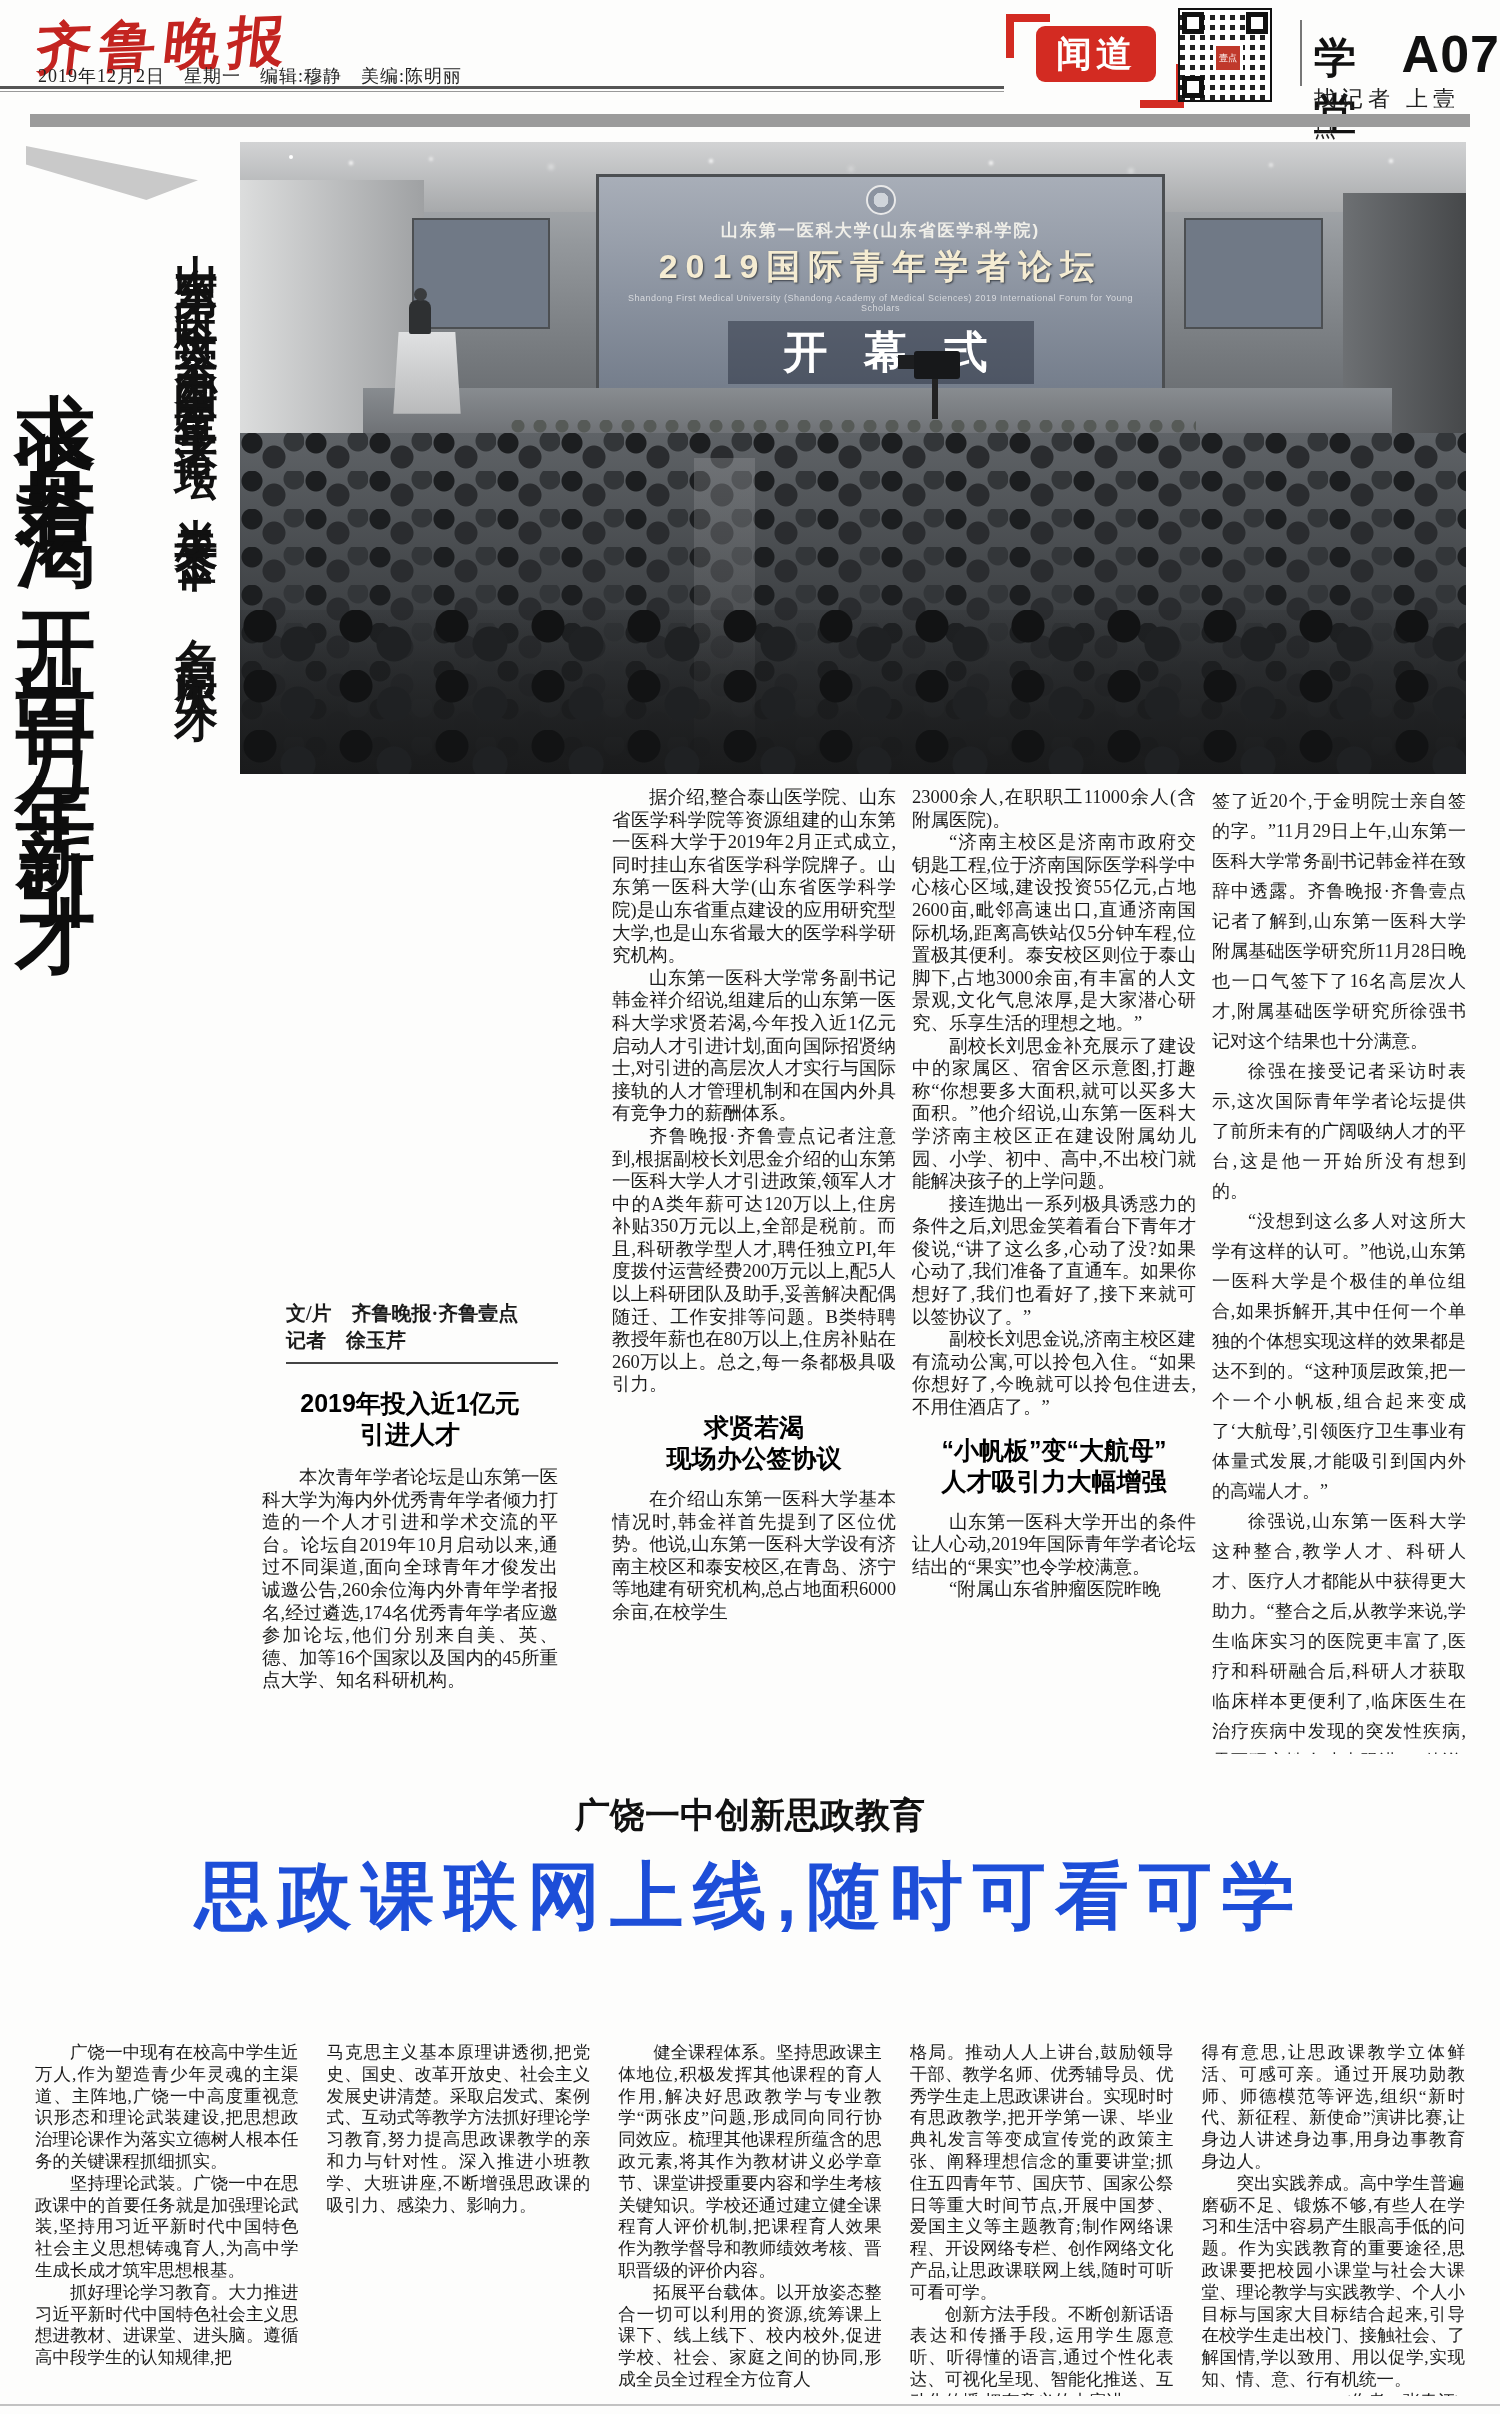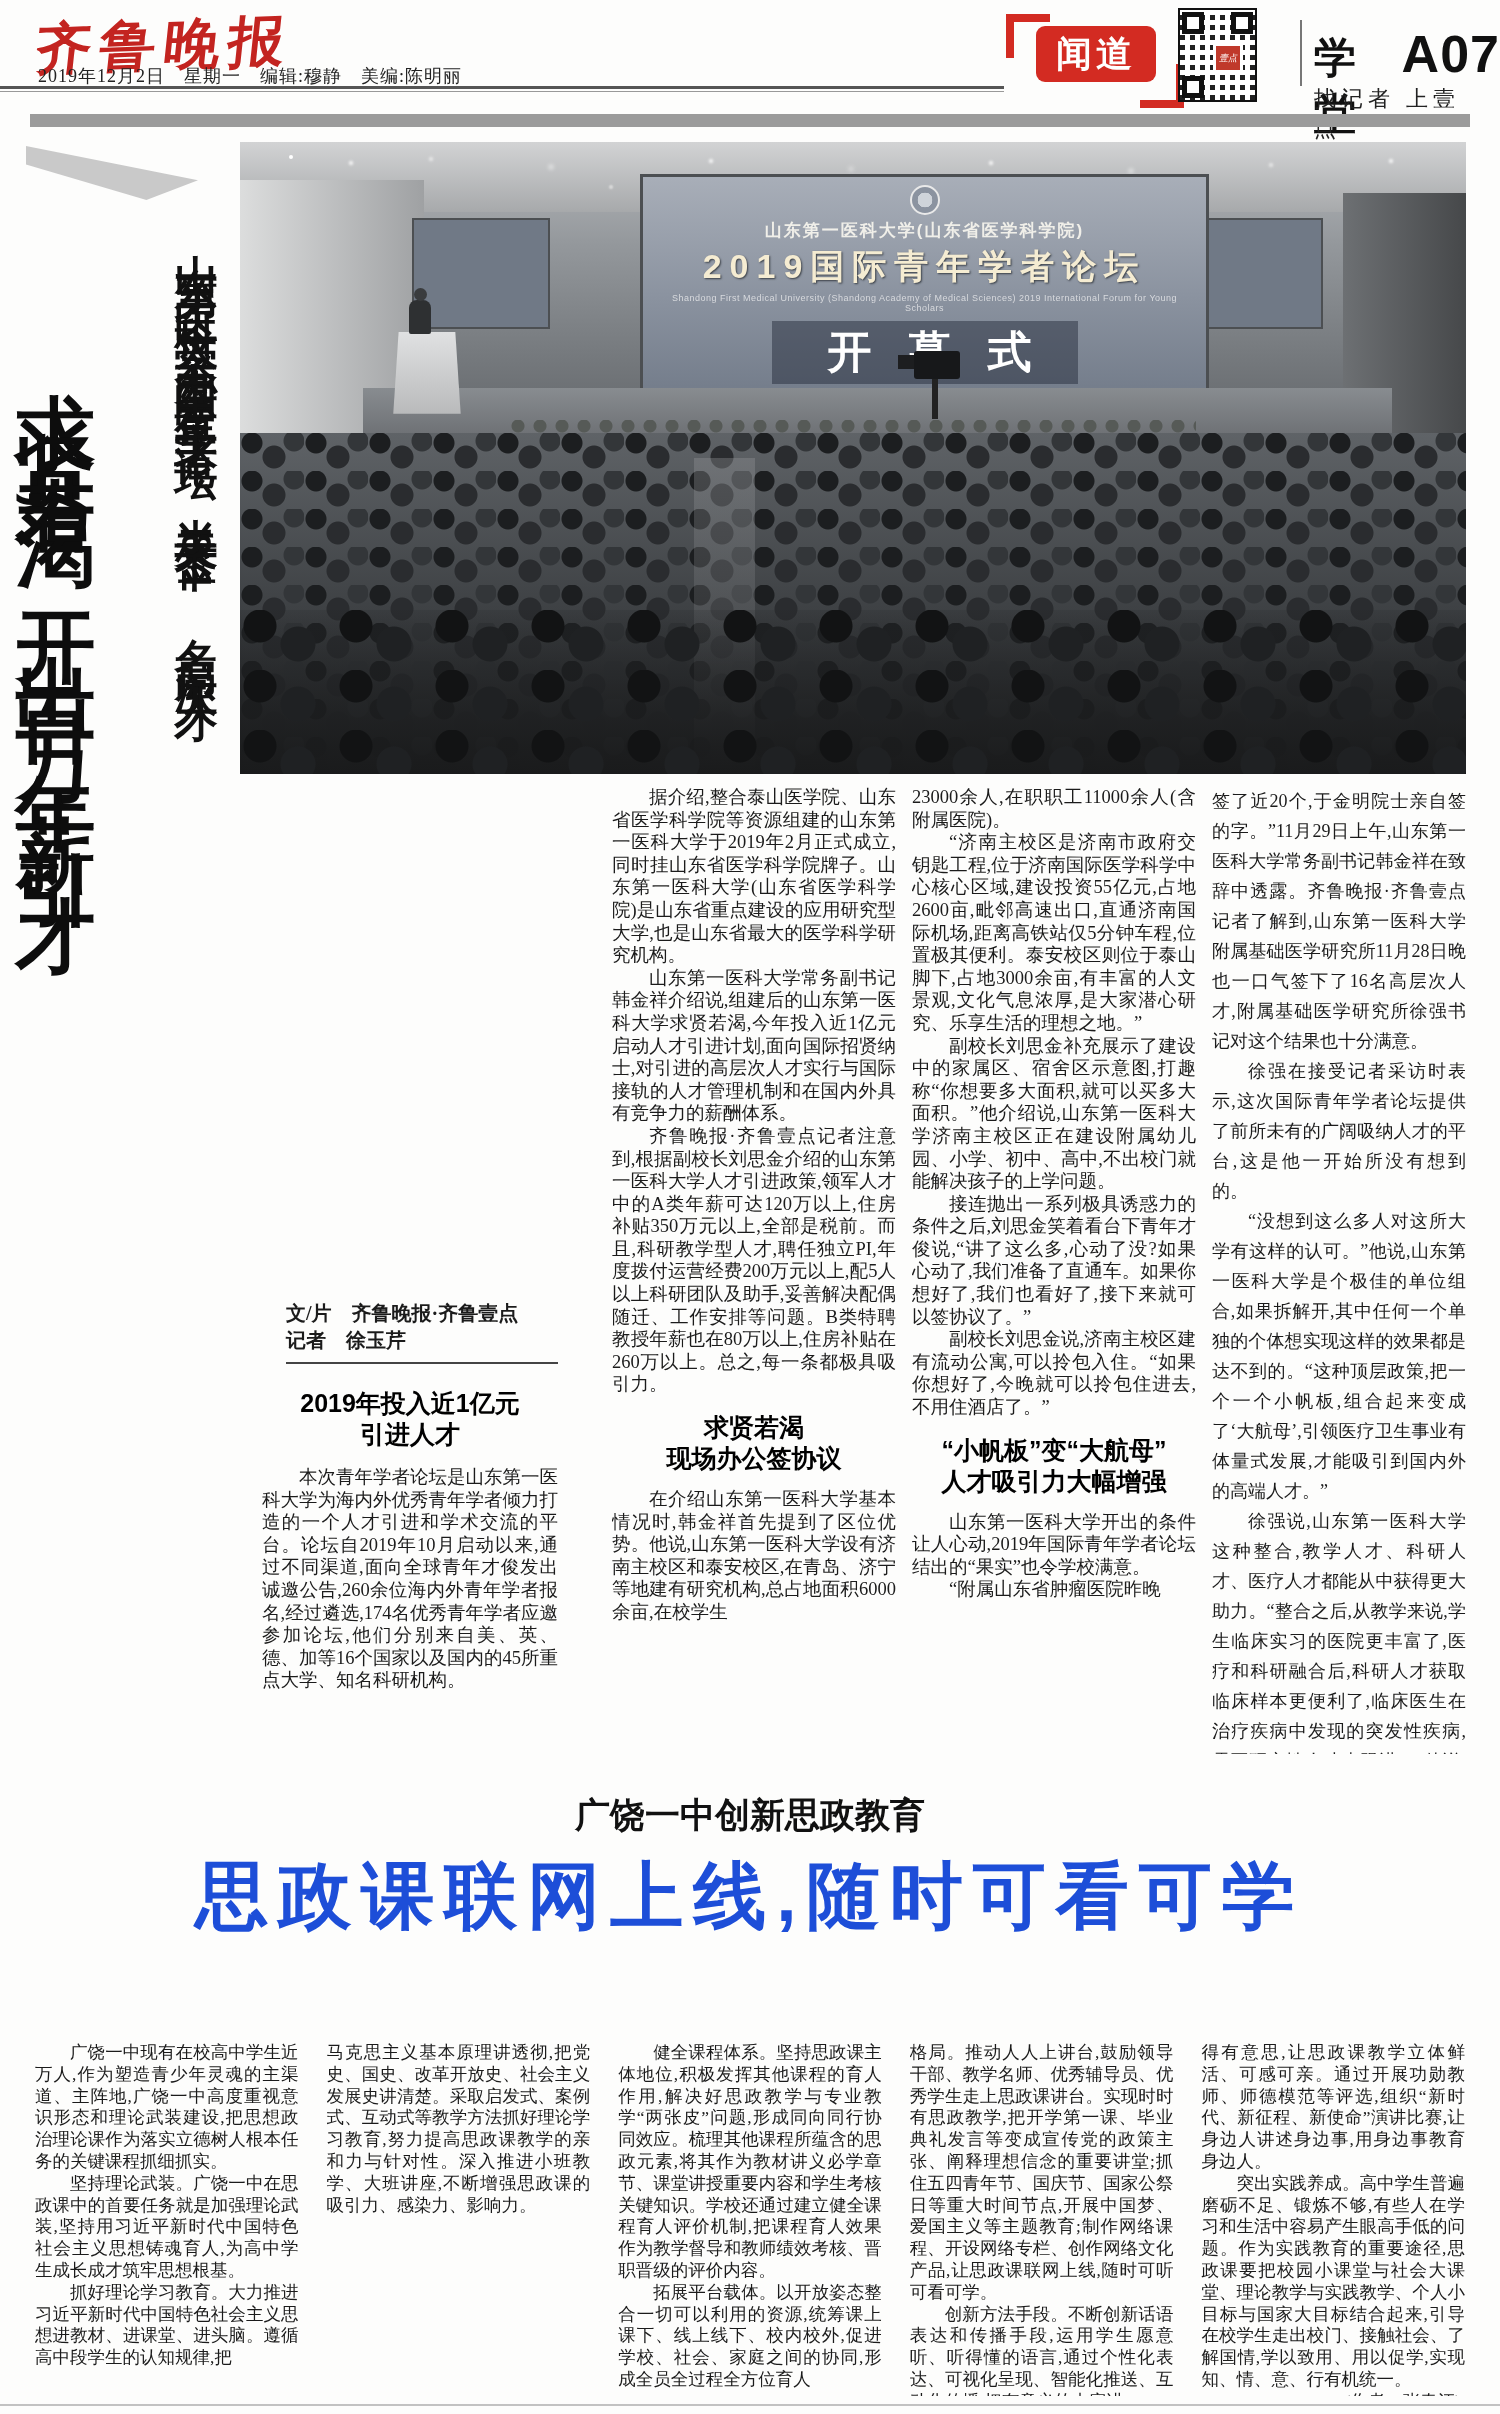--- a/index.html
+++ b/index.html
@@ -10,24 +10,24 @@
         font-family:"DejaVu Serif",serif;transform:skewX(-8deg) rotate(-2deg);letter-spacing:8px;}
   .dateline{position:absolute;left:38px;top:64px;font-size:18px;color:#222;letter-spacing:1px;}
   .mast-rule{position:absolute;left:0;top:86px;width:1004px;height:3px;background:#555;}
   .mast-rule2{position:absolute;left:0;top:91px;width:1004px;height:1px;background:#999;}
   .corner{position:absolute;width:36px;height:36px;}
   .corner.tl{left:1006px;top:14px;border-left:8px solid #d32b22;border-top:8px solid #d32b22;}
   .corner.br{left:1140px;top:64px;border-right:8px solid #d32b22;border-bottom:8px solid #d32b22;}
   .badge{position:absolute;left:1036px;top:26px;width:120px;height:56px;background:#d32b22;border-radius:9px;
          color:#fff;font-size:36px;font-weight:bold;display:flex;align-items:center;justify-content:center;
          font-family:"Liberation Sans",sans-serif;letter-spacing:4px;}
-  .qr{position:absolute;left:1180px;top:10px;width:75px;height:90px;
+  .qr{position:absolute;left:1180px;top:10px;width:90px;height:90px;
       background-image:repeating-linear-gradient(0deg,#111 0 5px,#fff 5px 10px),
                        repeating-linear-gradient(90deg,#111 0 5px,#fff 5px 10px);
-      background-blend-mode:screen;outline:2px solid #111;font-style:italic;}
+      background-blend-mode:screen;outline:2px solid #111;}
   .qr .eye{position:absolute;width:22px;height:22px;border:5px solid #111;background:#fff;box-sizing:border-box;}
   .qr .eye.a{left:2px;top:2px}.qr .eye.b{right:2px;top:2px}.qr .eye.c{left:2px;bottom:2px}
   .qr .heart{position:absolute;left:33px;top:33px;width:24px;height:24px;background:#c0392b;border:3px solid #fff;
       display:flex;align-items:center;justify-content:center;color:#fff;font-size:9px;font-family:"Liberation Sans",sans-serif;}
   .head-div{position:absolute;left:1300px;top:20px;width:2px;height:66px;background:#777;}
   .sect{position:absolute;left:1314px;top:24px;font-family:"Liberation Sans",sans-serif;font-weight:900;
         font-size:42px;color:#111;display:flex;align-items:baseline;gap:14px;}
   .sect .pagenum{font-size:52px;letter-spacing:1px;}
   .slogan{position:absolute;left:1314px;top:84px;width:152px;font-size:22px;letter-spacing:5px;color:#222;
           display:flex;justify-content:space-between;font-family:"Liberation Sans",sans-serif;}
@@ -48,21 +48,21 @@
          background:linear-gradient(180deg,#d2d3d4,#a7a9ab);}
   .lights{position:absolute;left:4%;top:2%;width:4px;height:4px;border-radius:50%;background:#fff;
           box-shadow:60px 6px 3px #fff,140px 2px 3px #eee,260px 10px 4px #fff,420px 4px 3px #fff,
           560px 12px 4px #eee,700px 6px 3px #fff,840px 14px 4px #fff,980px 8px 3px #eee,1100px 4px 3px #fff,
           320px 30px 2px #ddd,760px 34px 2px #ddd;}
   .wall-l{position:absolute;left:0;top:6%;width:15%;height:44%;background:linear-gradient(90deg,#dcdddd,#9fa1a3);}
   .wall-r{position:absolute;right:0;top:8%;width:10%;height:40%;background:linear-gradient(270deg,#46484a,#6d7073);}
   .screen{position:absolute;left:29%;top:5%;width:46%;height:34%;border:3px solid #4c4f52;
           background:linear-gradient(180deg,#a8aeb8 0%,#8b93a0 55%,#747d8b 100%);
           display:flex;flex-direction:column;align-items:center;justify-content:flex-start;
-          font-family:"Liberation Sans",sans-serif;text-align:center;margin-left:44px;}
+          font-family:"Liberation Sans",sans-serif;text-align:center;}
   .emblem{width:26px;height:26px;border:2px solid #e9e9e9;border-radius:50%;margin-top:8px;
           background:radial-gradient(circle,#cfd4da 40%,#8b93a0 41%);}
   .scr1{color:#f0efe9;font-size:17px;letter-spacing:2px;margin-top:4px;font-weight:bold;}
   .scr2{color:#f5ecd2;font-size:34px;font-weight:900;letter-spacing:8px;margin-top:2px;
         text-shadow:1px 1px 2px #3a3f46;}
   .scren{color:#d8dade;font-size:9px;margin-top:3px;letter-spacing:.5px;max-width:92%;}
   .banner{margin-top:8px;background:rgba(28,36,50,.45);color:#fff;font-size:44px;font-weight:900;
           letter-spacing:36px;padding:2px 10px 2px 56px;text-indent:0;}
   .sidescreen{position:absolute;top:12%;width:11%;height:17%;background:linear-gradient(180deg,#7f8894;60%,#5d6570);
           background-color:#707986;border:2px solid #4c4f52;}

